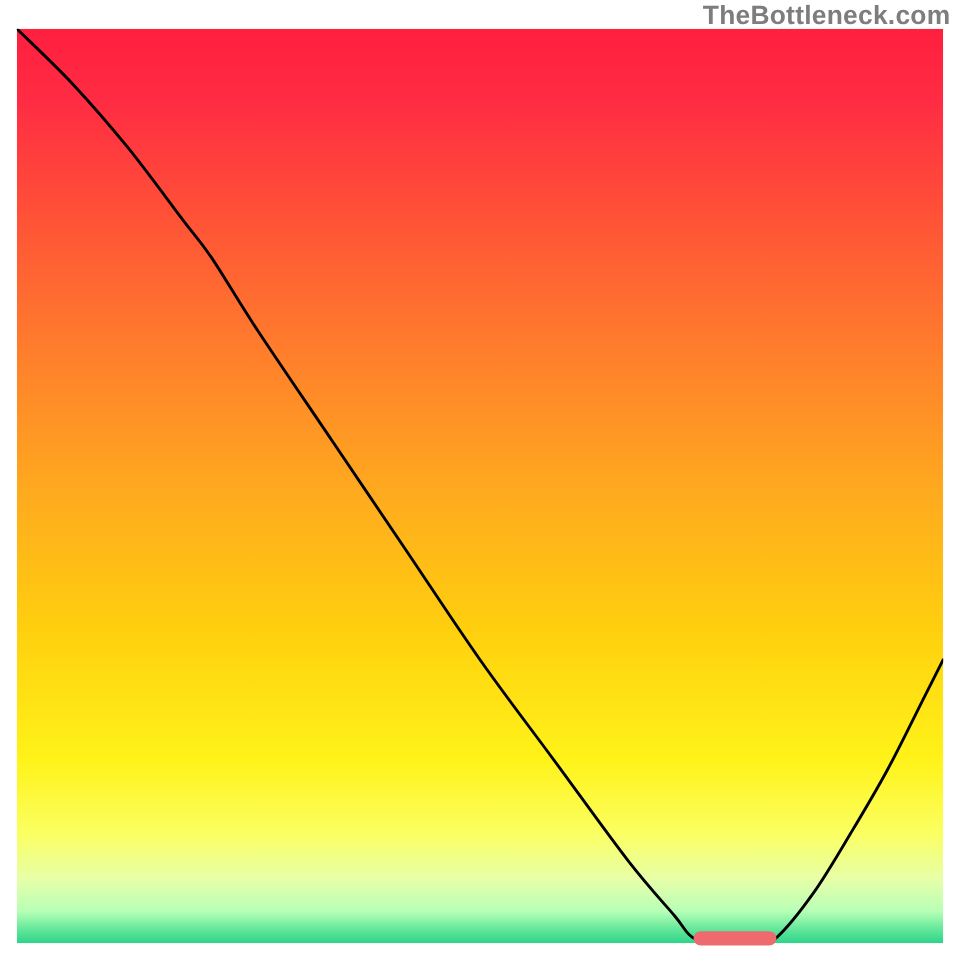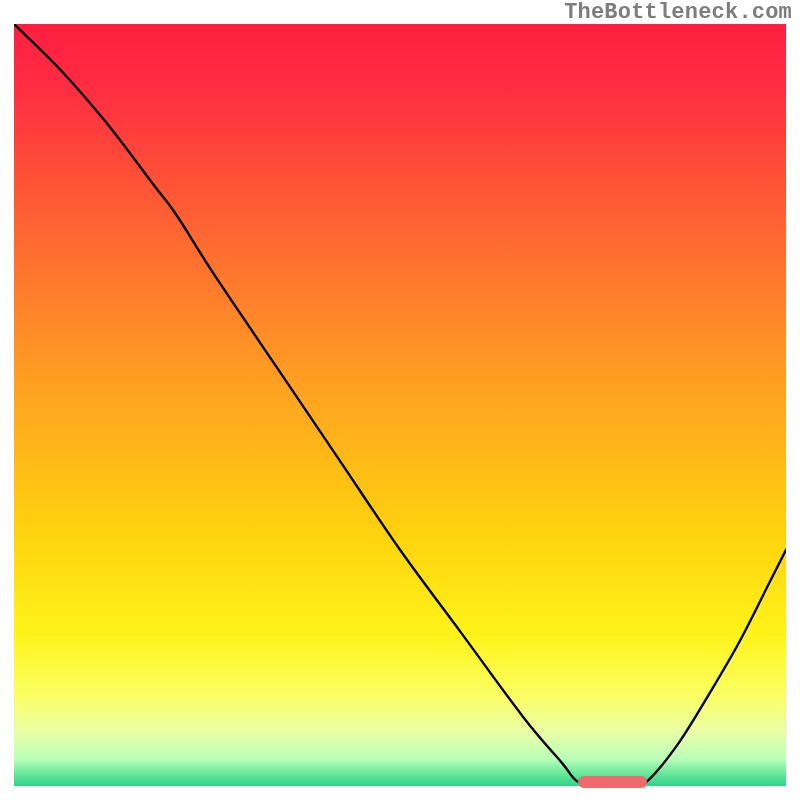--- a/index.html
+++ b/index.html
@@ -17,21 +17,21 @@
     height: 800px;
   }
   .watermark {
     position: absolute;
     top: 0px;
     right: 8px;
     font-size: 22px;
     font-weight: bold;
     color: #7d7d7d;
     letter-spacing: 0.2px;
-    font-family: Liberation Mono, monospace;
+    font-family: Liberation Sans, sans-serif;
   }
   .plot-area {
     position: absolute;
     left: 14px;
     top: 24px;
     width: 772px;
     height: 762px;
   }
   .plot-area svg {
     position: absolute;

